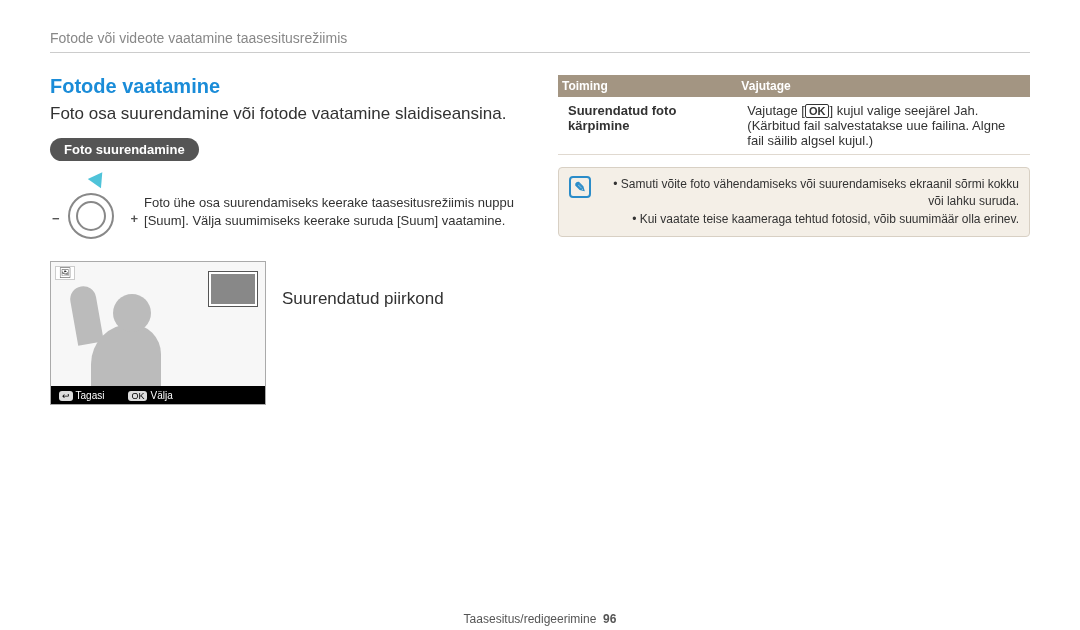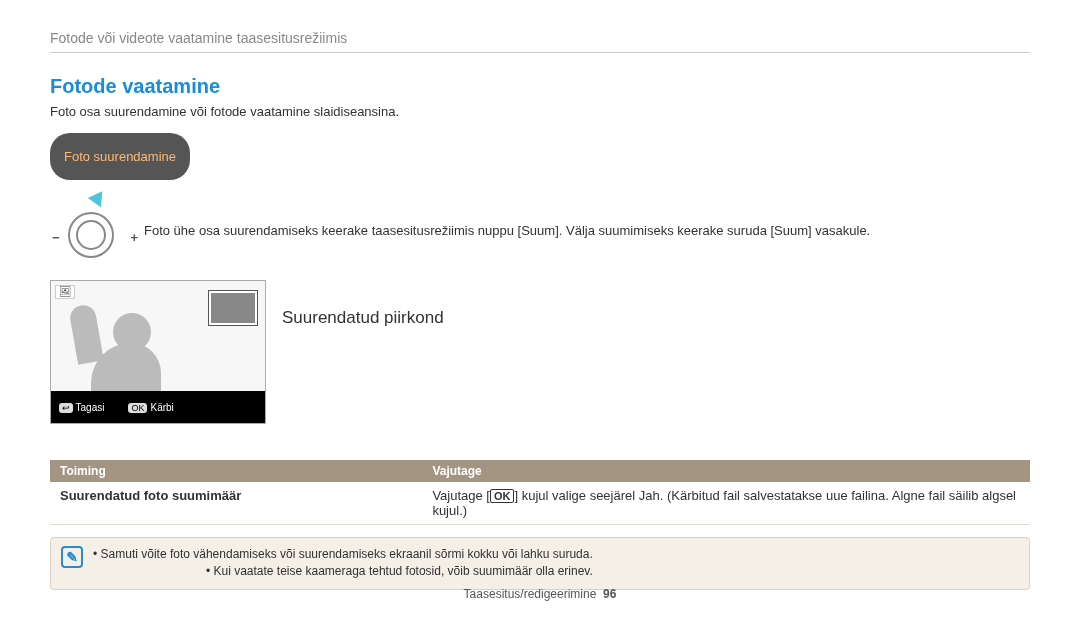--- a/index.html
+++ b/index.html
@@ -16,40 +16,39 @@
   .breadcrumb {
     color: #888;
     font-size: 14px;
     border-bottom: 1px solid #ccc;
     padding-bottom: 6px;
     margin-bottom: 22px;
   }
   .columns {
     display: flex;
     gap: 36px;
-    flex-direction: column;
   }
   .col { flex: 1; }
   .section-title {
     color: #1a8cd8;
     font-size: 20px;
     font-weight: bold;
     margin-bottom: 6px;
   }
   .intro {
-    font-size: 13px;
+    font-size: 17px;
     margin-bottom: 14px;
   }
   .pill {
     display: inline-block;
     background: #555;
-    color: #fdba74;
-    font-weight: normal;
+    color: #ffffff;
+    font-weight: bold;
     font-size: 13px;
-    padding: 16px 14px;
+    padding: 4px 14px;
     border-radius: 20px;
     margin-bottom: 18px;
   }
   .zoom-row {
     display: flex;
     align-items: center;
     gap: 14px;
     margin-bottom: 16px;
   }
   .zoom-dial {
@@ -132,21 +131,21 @@
   .zoom-rect {
     position:absolute;
     right:8px; top:10px;
     width:48px; height:34px;
     border:2px solid #fff;
     background:#888;
     box-shadow:0 0 0 1px #555;
   }
   .photo-footer {
     position:absolute; left:0; right:0; bottom:0;
-    height:32px; background:#000;
+    height:18px; background:#000;
     color:#fff; font-size:10px;
     display:flex; align-items:center;
     gap:24px; padding:0 8px;
   }
   .photo-footer .btn-icon {
     display:inline-block; background:#ddd; color:#000;
     border-radius:3px; padding:0 3px; font-size:9px; margin-right:3px;
   }
   .caption-right {
     font-size:17px;
@@ -155,21 +154,21 @@
   
   .table {
     width:100%;
     border-collapse:collapse;
     font-size:13px;
   }
   .table th {
     background:#a39582;
     color:#fff;
     text-align:left;
-    padding:4px 10px;
+    padding:4px 4px;
     font-weight:bold;
     font-size:12px;
   }
   .table td {
     padding:6px 10px;
     vertical-align:top;
     border-bottom:1px solid #e0d9d0;
   }
   .table td:first-child {
     font-weight:bold;
@@ -195,21 +194,21 @@
     color:#2a8cc9;
     font-weight:bold;
     font-size:14px;
     display:flex; align-items:center; justify-content:center;
     flex-shrink:0;
   }
   .note-list { list-style:none;text-align:right; }
   .note-list li::before { content:"• "; }
   .footer {
     position:absolute;
-    left:0; right:0; bottom:29px;
+    left:0; right:0; bottom:4px;
     text-align:center;
     font-size:12px;
     color:#555;
   }
   .footer .pg { font-weight:bold; }
 </style>
 </head>
 <body>
 
 <div class="breadcrumb">Fotode või videote vaatamine taasesitusrežiimis</div>
@@ -221,57 +220,57 @@
     <div class="pill">Foto suurendamine</div>
 
     <div class="zoom-row">
       <div class="zoom-dial">
         <div class="arrow-dn"></div>
         <div class="dial-circle"></div>
         <span class="minus">−</span>
         <span class="plus">+</span>
       </div>
       <div class="zoom-text">
-        <span>Foto ühe osa suurendamiseks keerake taasesitusrežiimis nuppu [</span><span class="bold">Suum</span><span>]. Välja suumimiseks keerake suruda [</span><span class="bold">Suum</span><span>] vasakule.</span>
+        <span>Foto ühe osa suurendamiseks keerake taasesitusrežiimis nuppu [</span><span class="bold">Suum</span><span>]. Välja suumimiseks keerake suruda [</span><span class="bold">Suum</span><span>] vaatamine.</span>
       </div>
     </div>
 
     <div class="photo-row">
       <div class="photo-box">
         <div class="photo-tag">🖼</div>
         <div class="silhouette">
           <div class="arm"></div>
           <div class="body"></div>
           <div class="head"></div>
         </div>
         <div class="zoom-rect"></div>
         <div class="photo-footer">
           <span>
             <span class="btn-icon">↩</span><span>Tagasi</span>
           </span>
           <span>
-            <span class="btn-icon">OK</span><span>Kärbi</span>
+            <span class="btn-icon">OK</span><span>Välja</span>
           </span>
         </div>
       </div>
       <div class="caption-right">Suurendatud piirkond</div>
     </div>
   </div>
 
   <div class="col">
     <table class="table">
       <thead>
         <tr>
           <th>Toiming</th>
           <th>Vajutage</th>
         </tr>
       </thead>
       <tbody>
         <tr>
-          <td>Suurendatud foto suumimäär</td>
+          <td>Suurendatud foto kärpimine</td>
           <td>
             <span>Vajutage [</span><span class="ico-ok">OK</span><span>] kujul valige seejärel </span><span class="bold">Jah</span><span>. (Kärbitud fail salvestatakse uue failina. Algne fail säilib algsel kujul.)</span>
           </td>
         </tr>
       </tbody>
     </table>
 
     <div class="note-box">
       <div class="note-icon">✎</div>
       <ul class="note-list">

